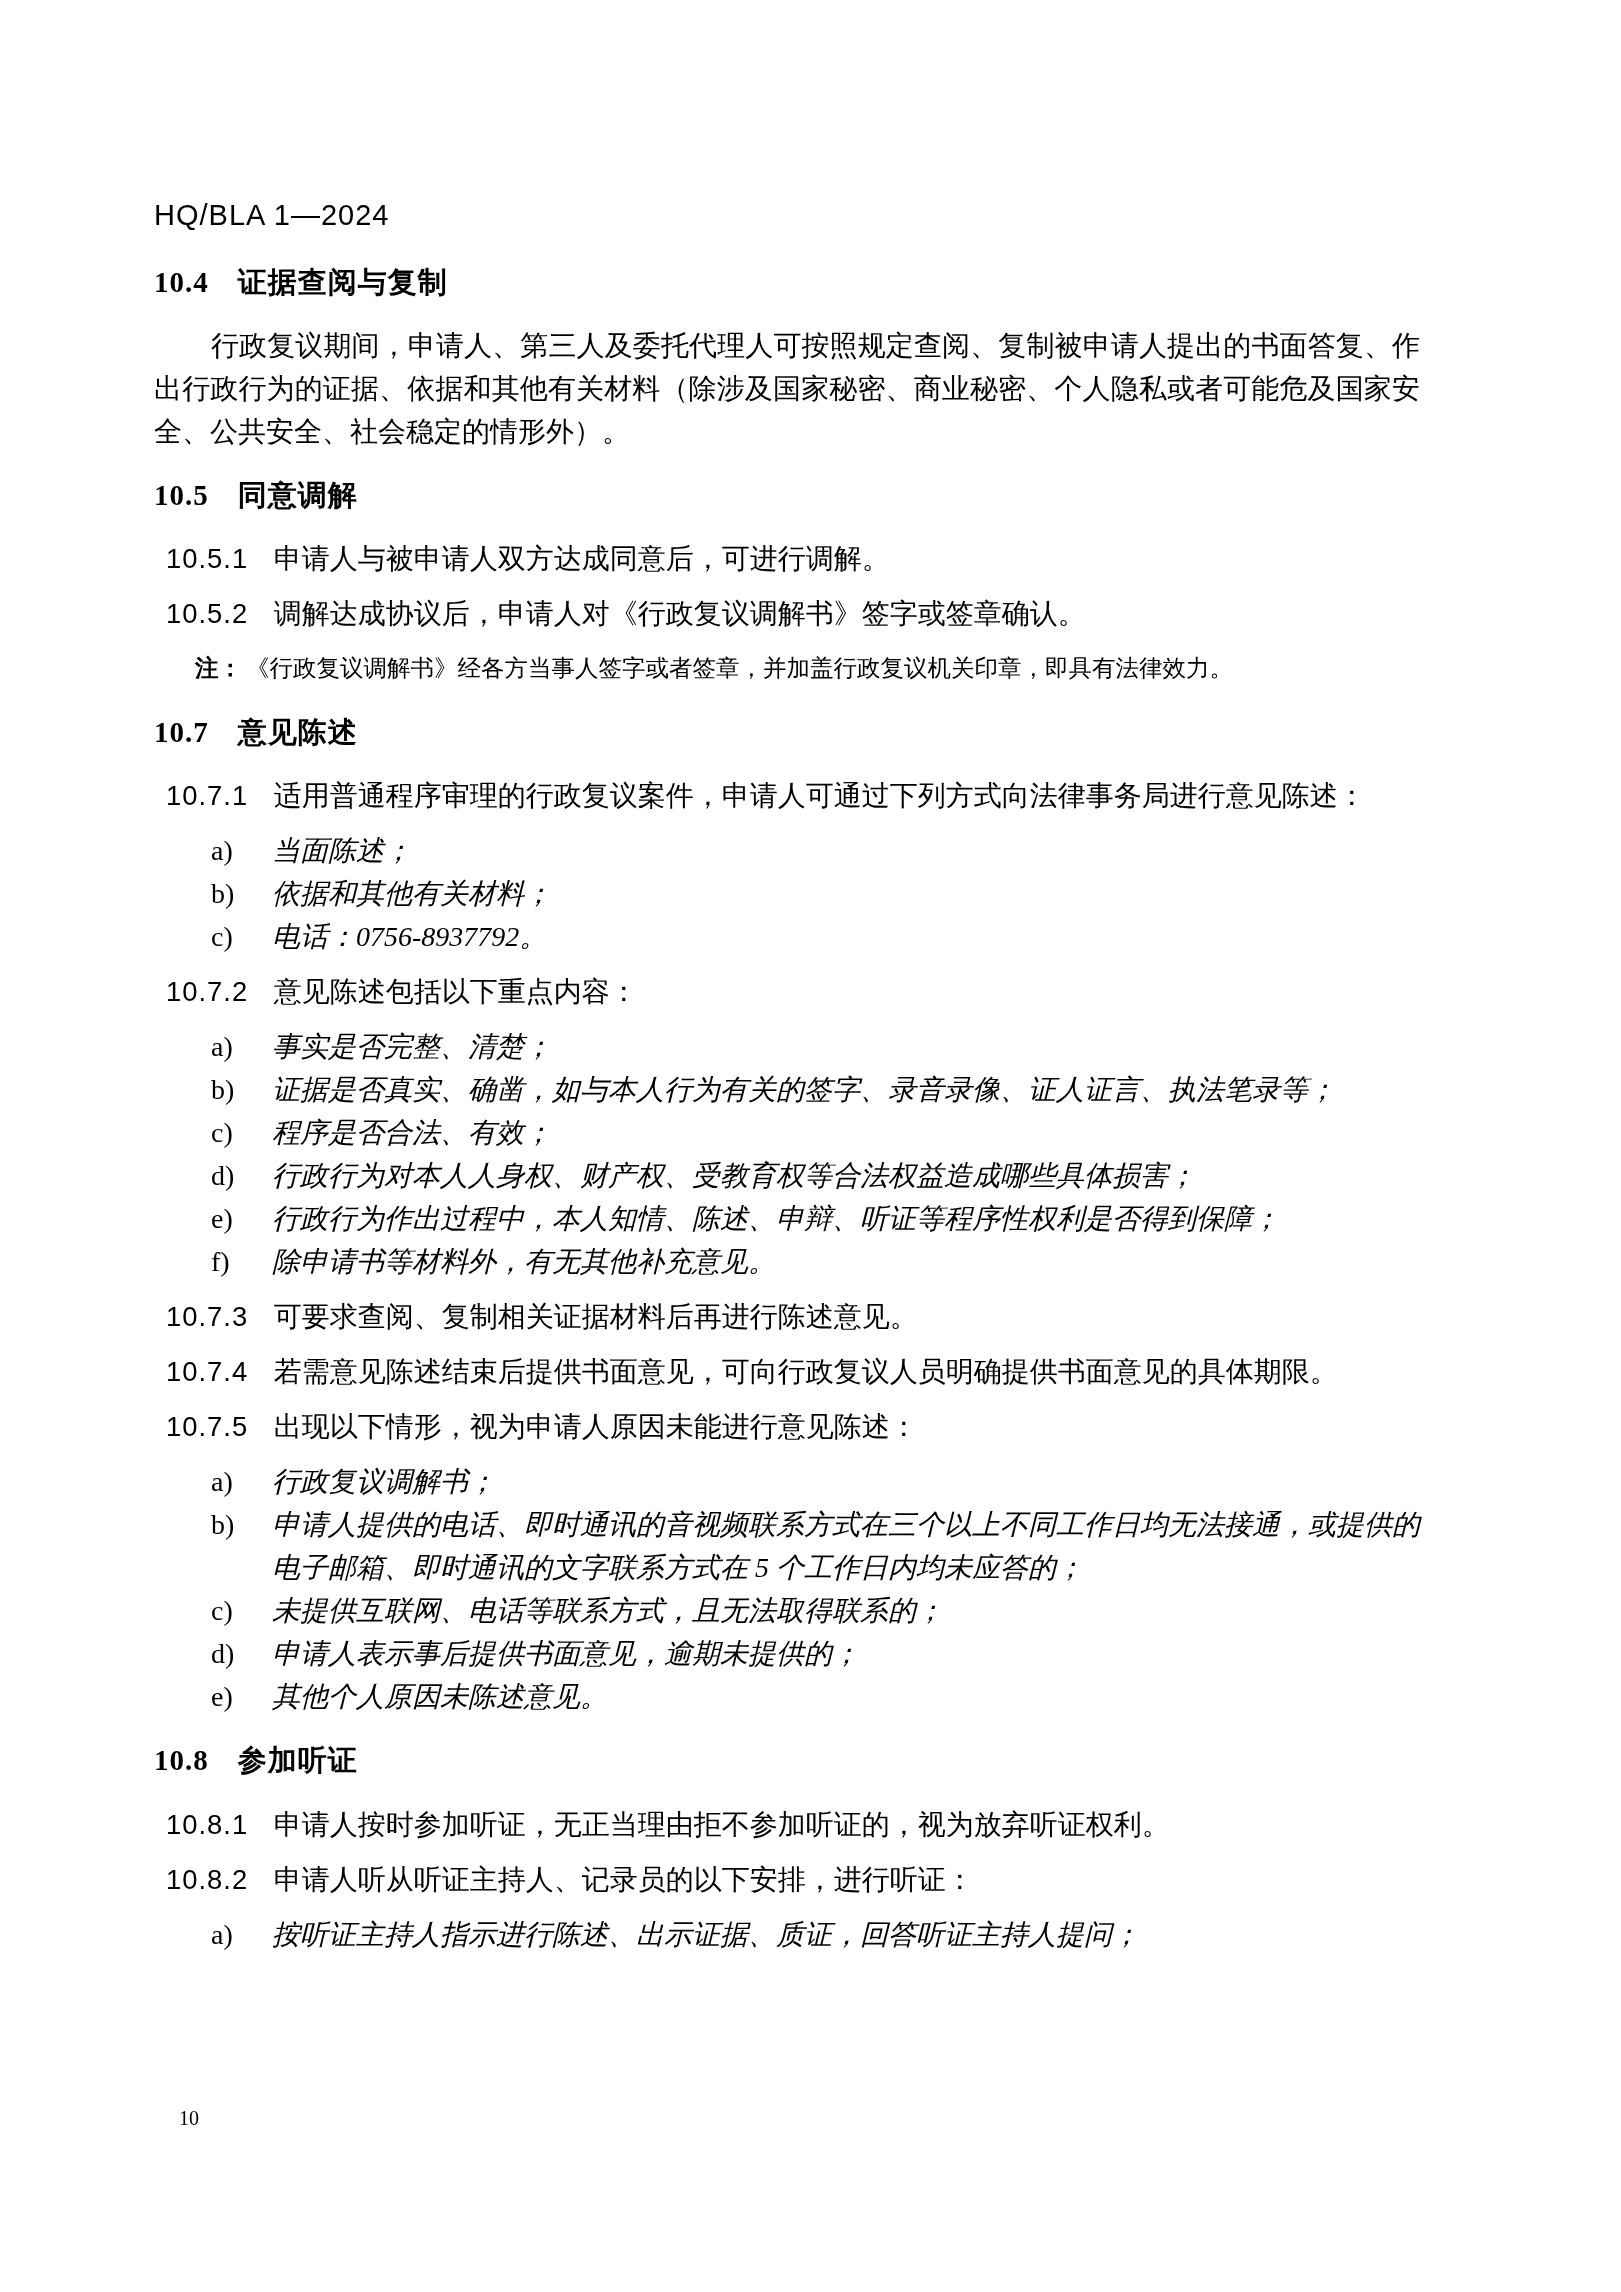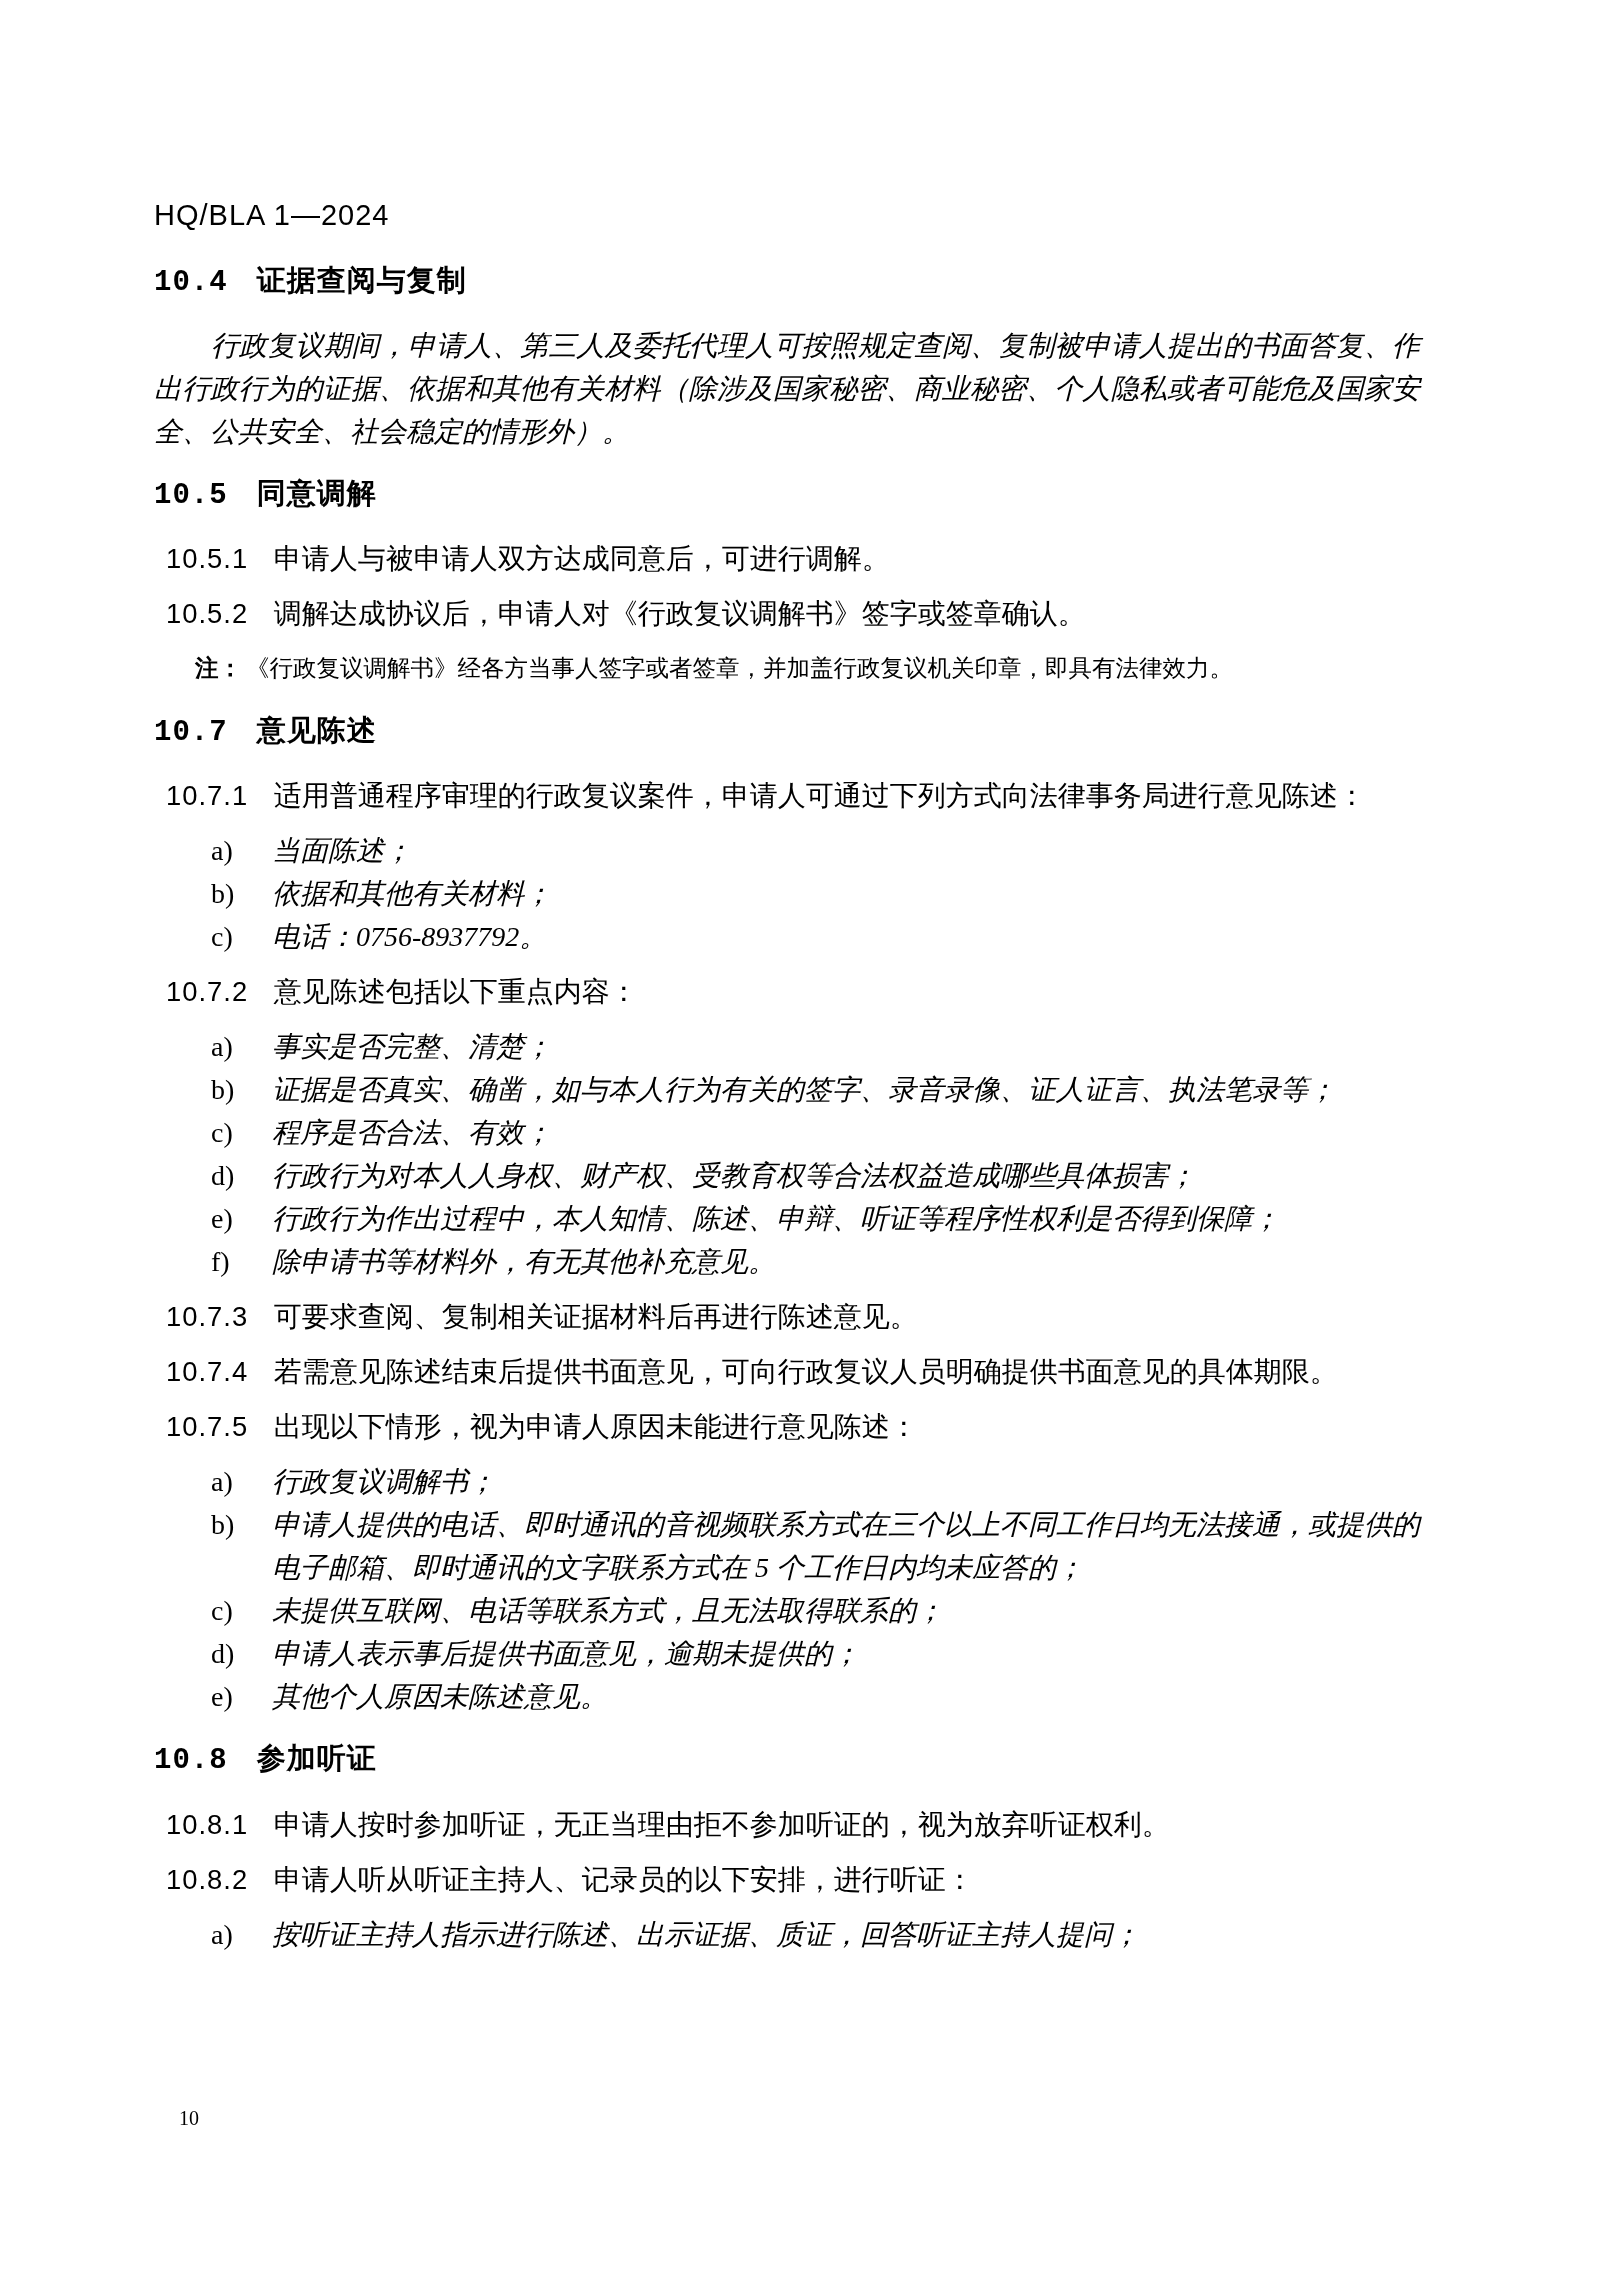--- a/index.html
+++ b/index.html
@@ -15,30 +15,29 @@
     width: 1587px; height: 2293px;
     padding: 194px 167px 16px 154px;
   }
   .doc-code {
     font-family: "Liberation Sans", "DejaVu Sans", sans-serif;
     font-size: 29px; font-weight: 400;
     letter-spacing: 1px;
     margin: 0 0 23.5px 0;
   }
   .sec-h {
-    font-family: Liberation Mono, monospace;
+    font-family: Liberation Serif, serif;
     font-size: 29px; font-weight: 700;
     margin: 20.6px 0; line-height: 43px;
   }
   .sec-num { margin-right: 29px; letter-spacing: 1px; }
   .sec-title { letter-spacing: 1px; }
   .para {
     margin: 0; text-indent: 57px;
     text-align: justify;
-    font-style: italic;
   }
   .clause { margin: 12px; text-align: justify; }
   .clause-num {
     font-family: "Liberation Sans", "DejaVu Sans", sans-serif;
     font-size: 27.4px; letter-spacing: 1px;
     margin-right: 25.5px;
   }
   .item { display: flex; margin: 0; }
   .item-label { flex: none; width: 61px; margin-left: 57px; }
   .item-text { flex: 1; text-align: justify; font-style: italic; }

